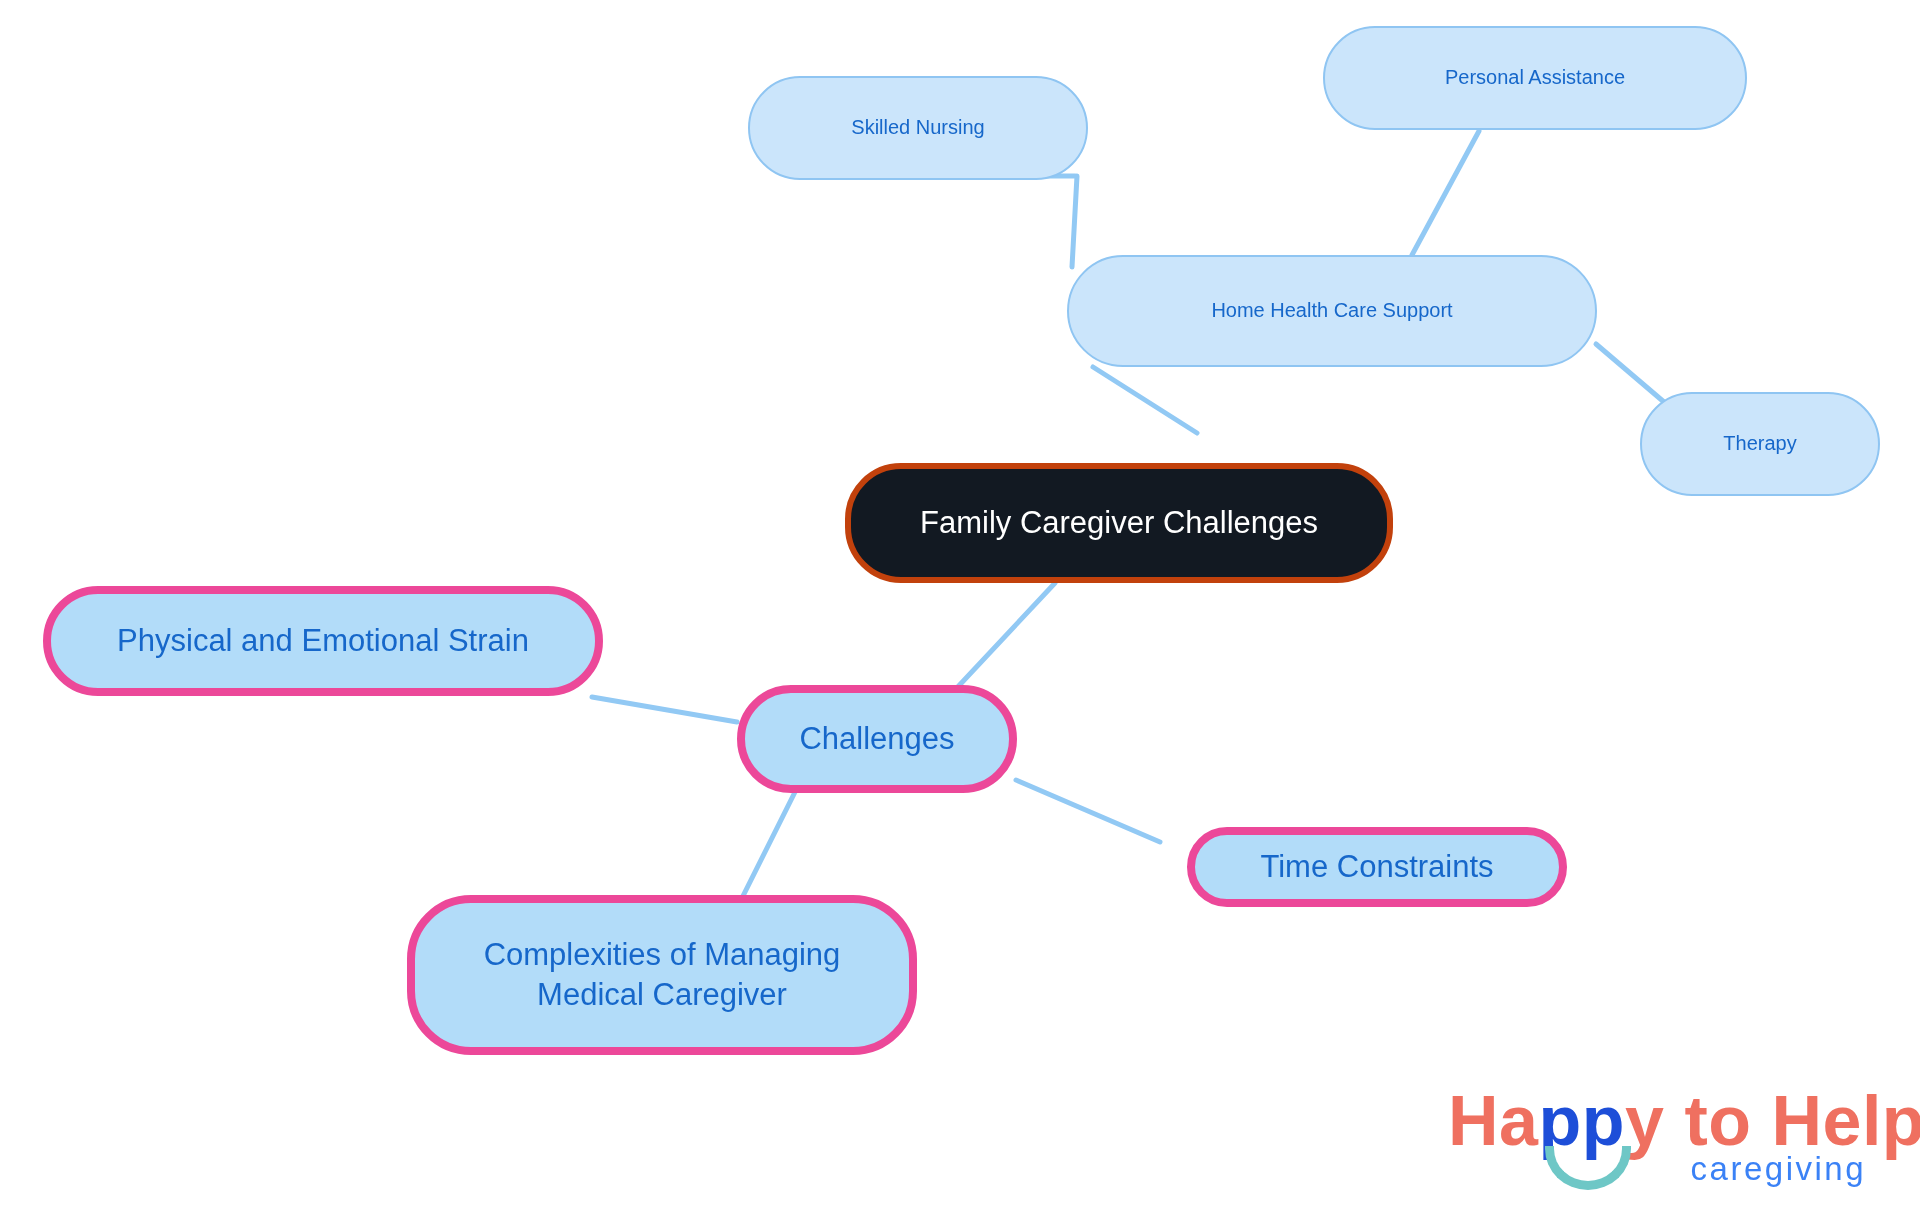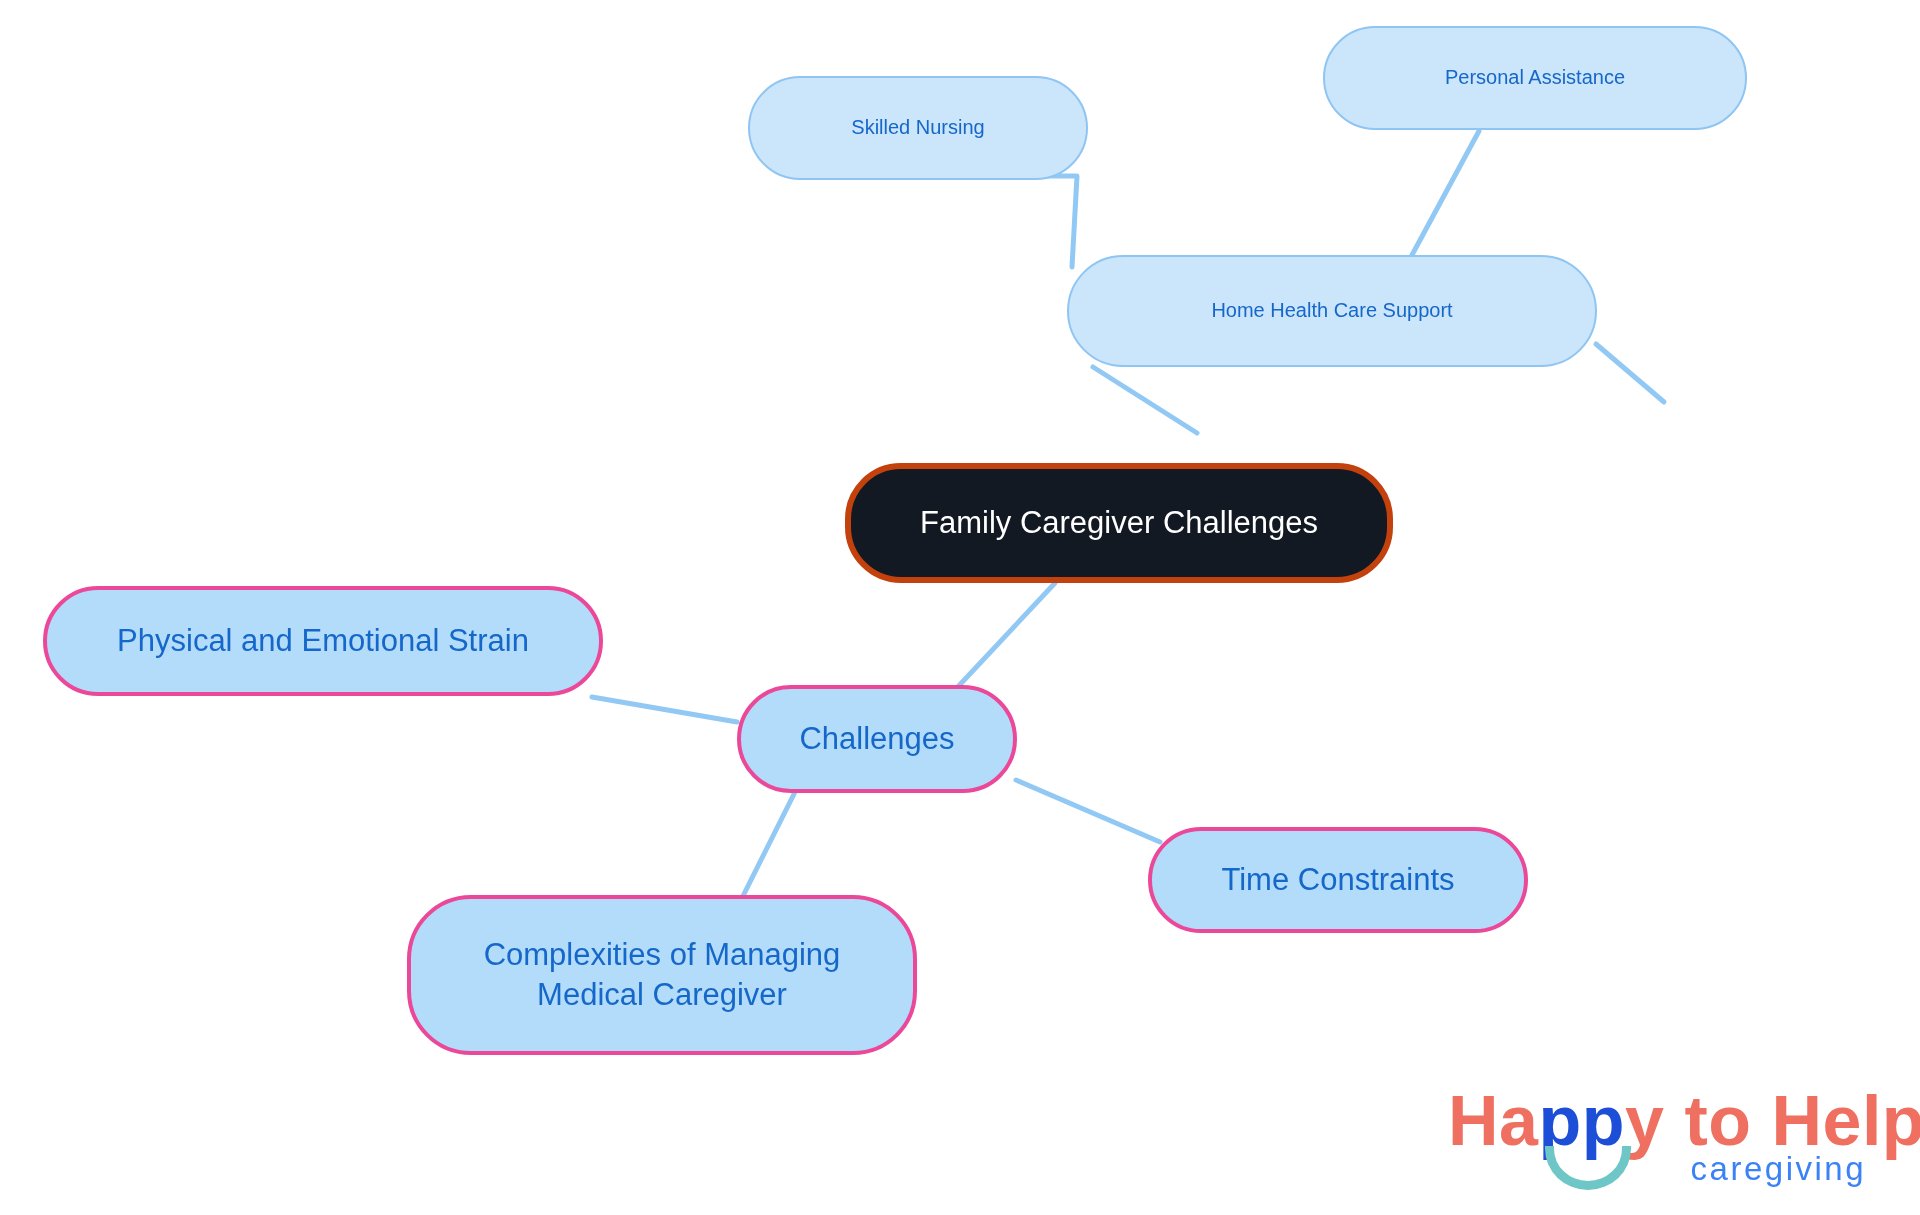--- a/index.html
+++ b/index.html
@@ -39,21 +39,21 @@
   }
   .node.branch {
     background: #cbe5fb;
     border: 2px solid #8fc5f2;
     color: #1667ca;
     font-size: 20px;
     font-weight: 400;
   }
   .node.leaf-alt {
     background: #b2dcf9;
-    border: 4px solid #ec4899;
+    border: 8px solid #ec4899;
     color: #1667ca;
     font-size: 31px;
     font-weight: 400;
   }
   .node.root {
     background: #121922;
     border: 6px solid #c2410c;
     color: #ffffff;
     font-size: 31px;
     font-weight: 400;
@@ -129,35 +129,38 @@
   </div>
 
   <div class="node branch" style="left:748px; top:76px; width:340px; height:104px;">
     <span>Skilled Nursing</span>
   </div>
 
   <div class="node branch" style="left:1323px; top:26px; width:424px; height:104px;">
     <span>Personal Assistance</span>
   </div>
 
+  <div class="node branch" style="left:1640px; top:392px; width:240px; height:104px;">
+    <span>Therapy</span>
+  </div>
 
   <div class="node leaf-alt" style="left:737px; top:685px; width:280px; height:108px;">
     <span>Challenges</span>
   </div>
 
   <div class="node leaf-alt" style="left:43px; top:586px; width:560px; height:110px;">
     <span>Physical and Emotional Strain</span>
   </div>
 
   <div class="node leaf-alt" style="left:407px; top:895px; width:510px; height:160px;">
     <span>Complexities of Managing
 Medical Caregiver</span>
   </div>
 
-  <div class="node leaf-alt" style="left:1148px; top:827px; width:380px; height:106px;">
+  <div class="node leaf-alt" style="left:1187px; top:827px; width:380px; height:80px;">
     <span>Time Constraints</span>
   </div>
 
   <div id="logo">
     <div class="wordmark"><span class="coral">Ha</span><span class="teal">pp</span><span class="coral">y</span><span class="coral"> </span><span class="coral">to</span><span class="coral"> </span><span class="coral">Help</span></div>
     <div class="smile"></div>
     <div class="tagline">caregiving</div>
   </div>
 
 </div>

